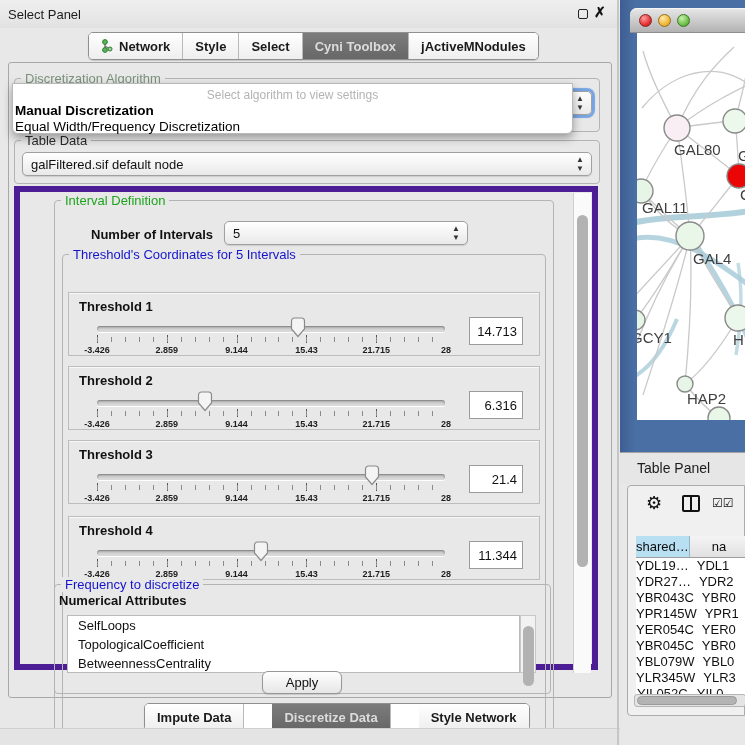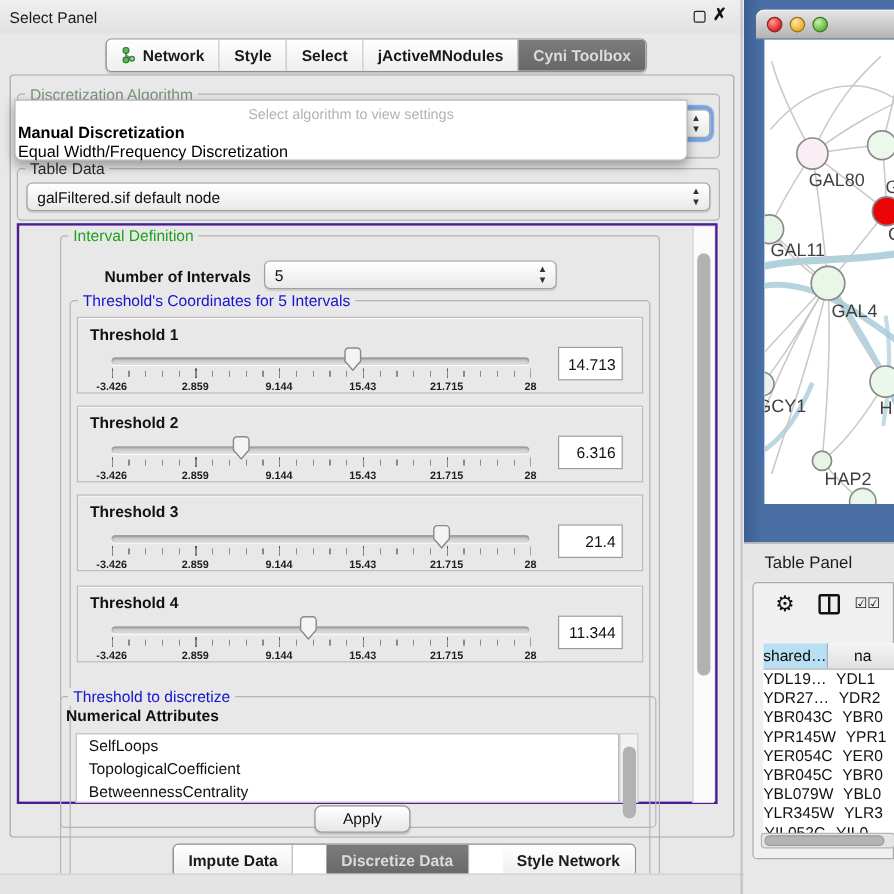--- a/index.html
+++ b/index.html
@@ -43,27 +43,27 @@
   .combo.focused { box-shadow:0 0 1px 3px rgba(98,150,224,.85); }
 
   
   .popup { left:12px; top:83px; width:561px; height:51px; background:#fff; border:1px solid #b9b9b9;
            border-radius:0 0 6px 6px; box-shadow:0 4px 10px rgba(0,0,0,.35); z-index:40; }
   .popup .hint { position:absolute; top:4px; left:0; width:100%; text-align:center; color:#b3b3b3; font-size:12px; }
   .popup .opt1 { position:absolute; top:19px; left:2px; font-size:13.5px; font-weight:bold; color:#000; }
   .popup .opt2 { position:absolute; top:35px; left:2px; font-size:13.5px; color:#000; }
 
   
-  .scrollpane { left:14px; top:186px; width:584px; height:484px; border:2px solid #4c1d95; background:#e8e8e8; }
+  .scrollpane { left:14px; top:186px; width:584px; height:484px; border:6px solid #4c1d95; background:#e8e8e8; }
   .vsb-track { position:absolute; right:1px; top:1px; width:18px; height:480px; background:#fafafa; border-left:1px solid #cfcfcf; }
   .vsb-thumb { position:absolute; left:3px; width:11px; border-radius:6px; background:#b2b2b2; }
 
   
   .th-panel { position:absolute; left:14px; width:472px; height:64px; border:1px solid #bdbdbd; background:#e8e8e8;
-              box-shadow:inset 0 1px 0 #f8f8f8; }
+              box-shadow:inset 0 1px 0 #f8f8f8;margin-top:24px; }
   .th-label { position:absolute; left:10px; top:6px; font-size:13px; font-weight:bold; color:#111; }
   .th-track { position:absolute; left:28px; top:33px; width:348px; height:6px; border-radius:3px;
               background:linear-gradient(#bdbdbd,#e0e0e0); box-shadow:inset 0 1px 2px rgba(0,0,0,.35), 0 1px 0 #fff; }
   .th-thumb { position:absolute; top:24px; width:16px; height:21px; }
   .ticks-minor { position:absolute; left:28px; top:44px; width:349px; height:5px;
                  background:repeating-linear-gradient(to right,#8a8a8a 0 1px,transparent 1px 4%); }
   .ticks-major { position:absolute; left:28px; top:42px; width:349px; height:8px;
                  background:repeating-linear-gradient(to right,#555 0 1px,transparent 1px 20%); }
   .tickbar { position:absolute; left:28px; top:50px; width:349px; height:16px; }
   .tick-label { position:absolute; top:2px; transform:translateX(-50%); font-size:9px; font-weight:600; color:#1d1d1d; white-space:nowrap; }
@@ -136,25 +136,25 @@
         <circle cx="9" cy="10" r="2" fill="#9fd09f" stroke="#2f7d2f"></circle>
       </svg>
       <span>Network</span>
     </div>
     <div class="s">
         <span>Style</span>
       </div>
     <div class="s">
         <span>Select</span>
       </div>
-    <div class="s">
-        <span>jActiveMNodules</span>
-      </div>
     <div class="s sel">
         <span>Cyni Toolbox</span>
+      </div>
+    <div class="s">
+        <span>jActiveMNodules</span>
       </div>
   </div>
 
   <div class="abs outer-panel"></div>
 
   <div class="group" style="left:14px; top:78px; width:586px; height:54px;">
     <span class="group-label gl-dim">Discretization Algorithm</span>
   </div>
   <div class="combo focused" style="left:22px; top:91px; width:570px;">
     <span class="arrows">▲<br>▼</span>
@@ -271,21 +271,21 @@
         </div>
       <div class="th-thumb" style="left: 183.6px;">
         <svg width="16" height="21" viewBox="0 0 16 21">
             <path d="M1.5,4 a3,3 0 0 1 3,-3 h7 a3,3 0 0 1 3,3 v8 l-6.5,7.5 l-6.5,-7.5 z" fill="#f4f4f4" stroke="#8a8a8a" stroke-width="1.2"></path>
           </svg>
       </div>
       <div class="th-value">11.344</div>
     </div>
 
     <div class="group" style="left:34px; top:392px; width:497px; height:110px;">
-      <span class="group-label gl-blue">Threshold to discretize</span>
+      <span class="group-label gl-blue">Frequency to discretize</span>
       <div class="abs" style="left:4px; top:8px; font-size:13px; font-weight:bold; color:#111;">Numerical Attributes</div>
       <div class="attr-list">
           <div class="attr-item">SelfLoops</div>
           <div class="attr-item">TopologicalCoefficient</div>
           <div class="attr-item">BetweennessCentrality</div>
         </div>
       <div class="attr-vsb">
           <div class="vsb-thumb"></div>
         </div>
     </div>

